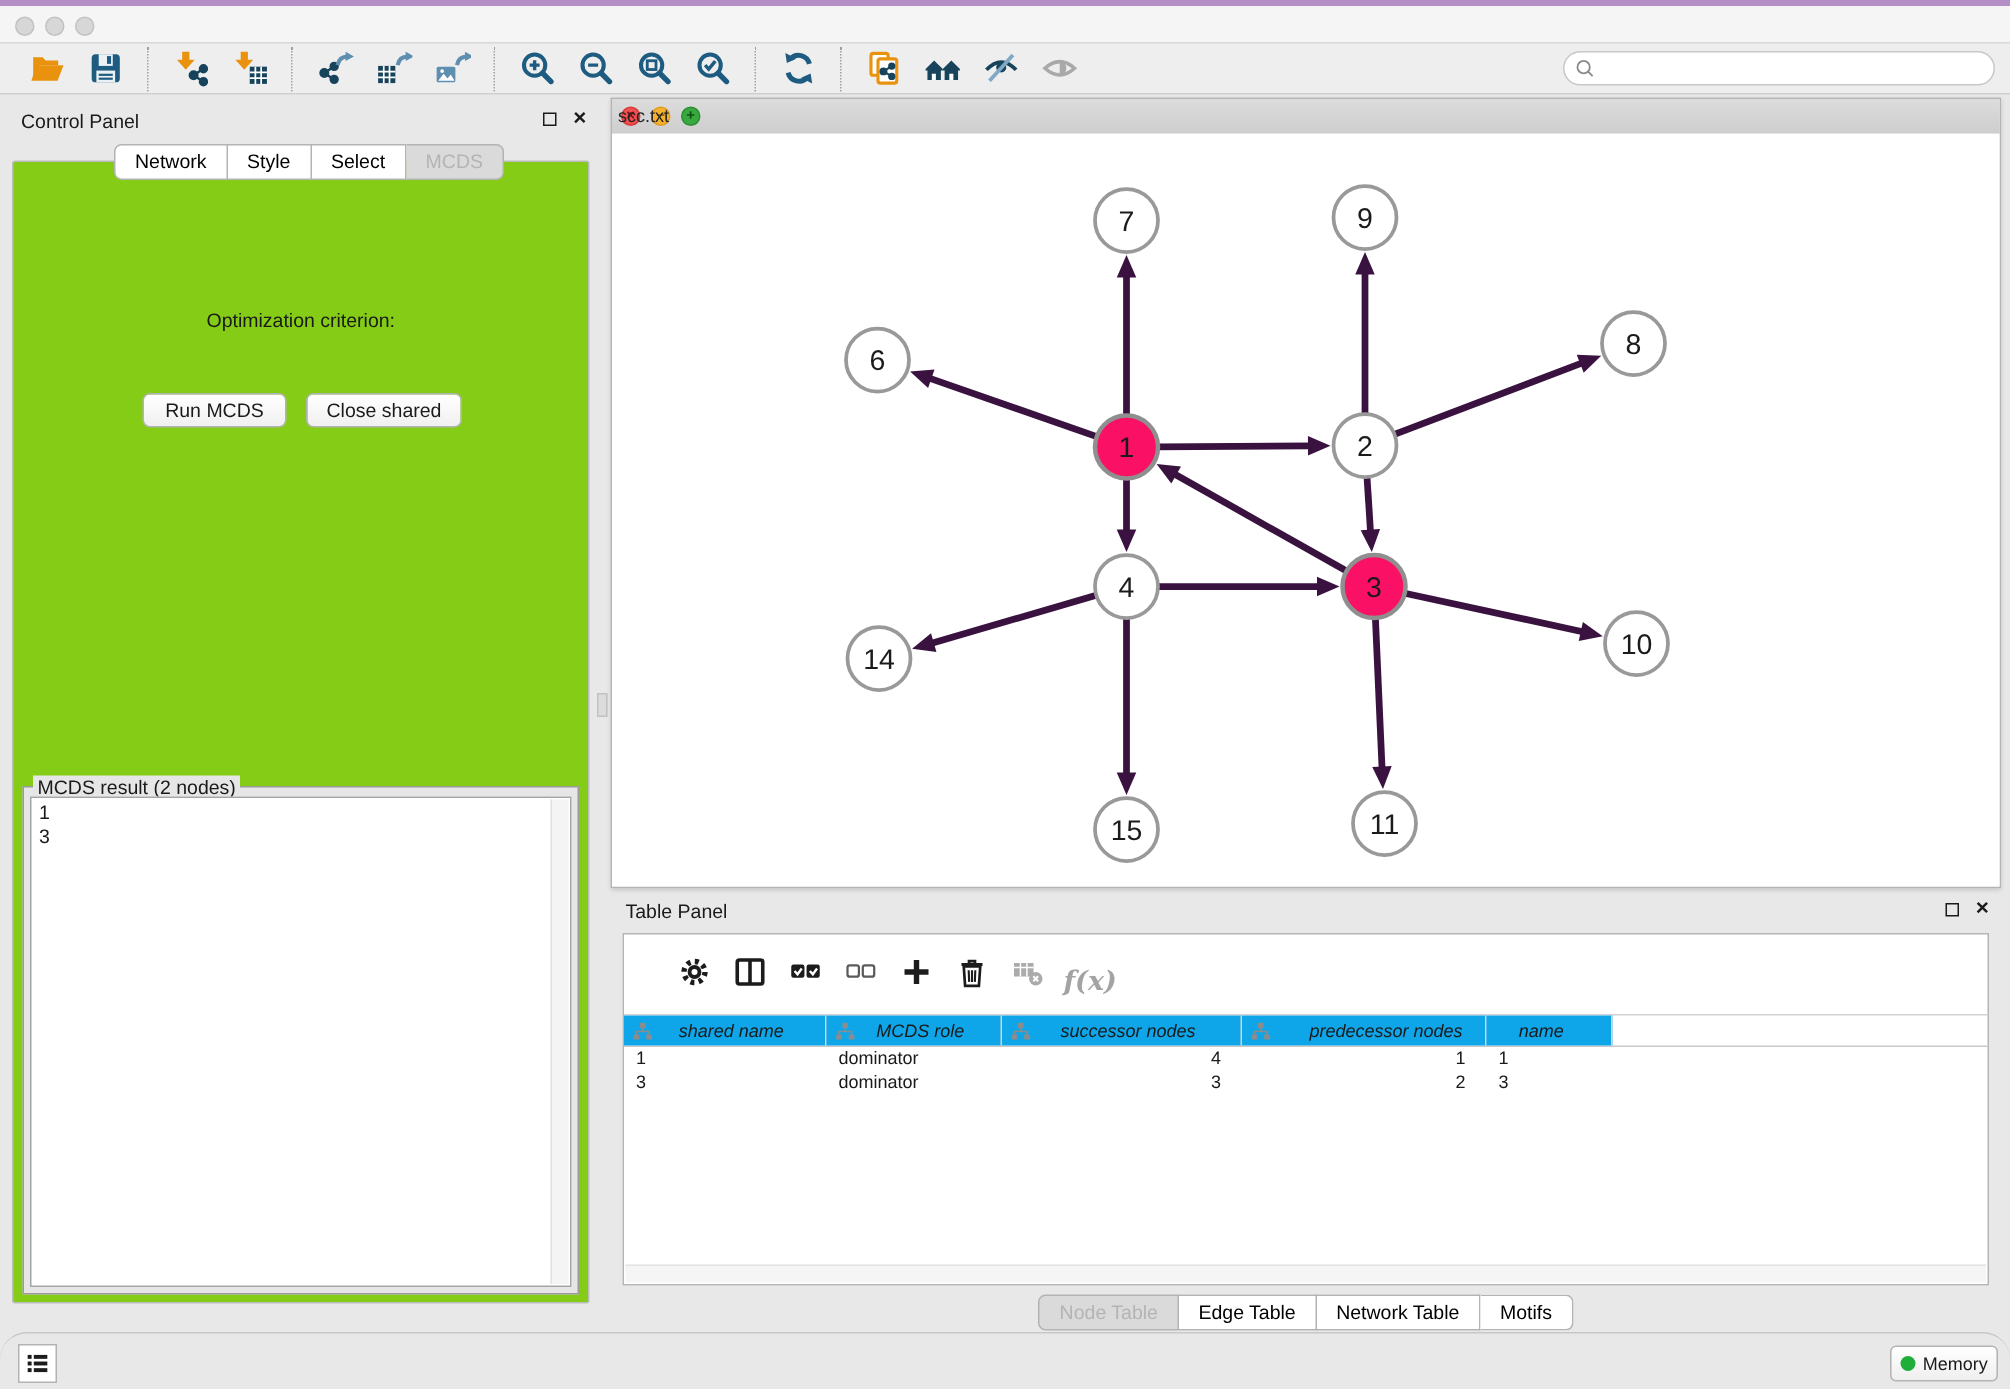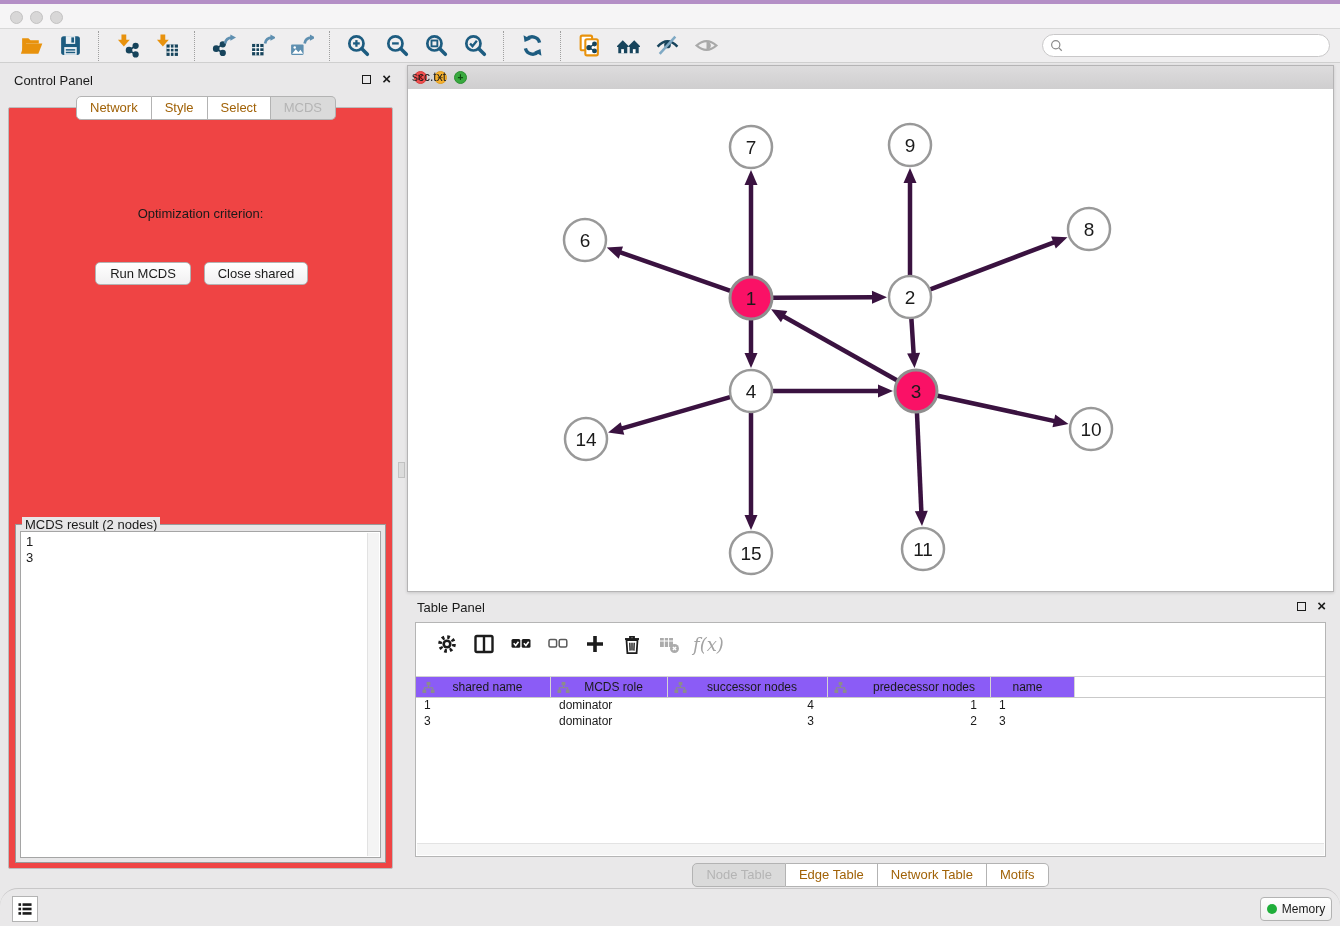--- a/index.html
+++ b/index.html
@@ -22,24 +22,24 @@
   #search-wrap svg{width:15px;height:15px;}
   #search-input{border:none;outline:none;flex:1;height:18px;font-size:12px;background:transparent;padding-left:3px;}
   
   #control-panel{position:absolute;left:8px;top:68px;width:385px;height:810px;}
   .panel-head{font-size:13px;color:#1a1a1a;}
   .panel-float{display:inline-block;width:9px;height:9px;border:1.5px solid #1a1a1a;box-sizing:border-box;}
   .panel-close{font-size:15px;font-weight:900;line-height:9px;color:#1a1a1a;}
   #cp-title{position:absolute;left:6px;top:5px;}
   #cp-float{position:absolute;right:22px;top:7px;}
   #cp-close{position:absolute;right:2px;top:6px;}
-  #cp-body{position:absolute;left:0;top:39px;width:383px;height:760px;background:#ef4444;border:1px solid #bcbcbc;border-radius:2px;}
+  #cp-body{position:absolute;left:0;top:39px;width:383px;height:760px;background:#84cc16;border:1px solid #bcbcbc;border-radius:2px;}
   #cp-tabs{position:absolute;left:68px;top:28px;z-index:3;}
   .seg-control{display:inline-flex;}
-  .seg{border:1px solid #b3b3b3;border-left:none;background:#fff;padding:3px 13px 4px;font-size:13px;color:#a16207;cursor:pointer;white-space:nowrap;}
+  .seg{border:1px solid #b3b3b3;border-left:none;background:#fff;padding:3px 13px 4px;font-size:13px;color:#000000;cursor:pointer;white-space:nowrap;}
   .seg:first-child{border-left:1px solid #b3b3b3;border-radius:5px 0 0 5px;}
   .seg:last-child{border-radius:0 5px 5px 0;}
   .seg.active{background:#dadada;color:#b4b4b4;}
   #opt-label{position:absolute;left:0;width:383px;top:98px;text-align:center;font-size:13px;}
   #opt-select{position:absolute;left:36px;top:122px;width:310px;height:22px;background:#fff;border:1px solid #b3b3b3;border-radius:5px;display:flex;align-items:center;font-size:13px;cursor:pointer;box-sizing:border-box;}
   #opt-select .sel-text{padding-left:9px;flex:1;}
   #opt-select svg{width:13px;height:17px;margin-right:5px;}
   .cp-btn{position:absolute;top:154px;height:23px;background:linear-gradient(#ffffff,#f1f0f1);border:1px solid #b3b3b3;border-radius:5px;font-size:13px;display:flex;align-items:center;justify-content:center;cursor:pointer;box-sizing:border-box;}
   #run-btn{left:86px;width:96px;}
   #closep-btn{left:195px;width:104px;}
@@ -53,26 +53,26 @@
   #net-titlebar{position:absolute;left:0;top:0;right:0;height:23px;background:linear-gradient(#dddcdd,#cfcecf);border-bottom:1px solid #b0afb0;}
   #net-title{position:absolute;left:4px;right:0;top:4px;text-align:left;font-size:12px;color:#222;}
   .mac-dot{position:absolute;top:5px;width:13px;height:13px;border-radius:50%;box-sizing:border-box;font-size:10px;font-weight:700;text-align:center;line-height:12px;}
   #net-canvas{position:absolute;left:0;top:23px;width:925px;height:502px;background:#fff;}
   
   #table-panel{position:absolute;left:407px;top:595px;width:927px;height:291px;}
   #tp-title{position:absolute;left:10px;top:5px;}
   #tp-float{position:absolute;right:28px;top:7px;}
   #tp-close{position:absolute;right:8px;top:6px;}
   #tp-body{position:absolute;left:8px;top:27px;width:911px;height:235px;background:#fff;border:1px solid #b5b5b5;box-sizing:border-box;}
-  #tp-toolbar{position:absolute;left:0;top:0;right:0;height:42px;display:flex;align-items:center;padding-left:12px;}
+  #tp-toolbar{position:absolute;left:0;top:0;right:0;height:42px;display:flex;align-items:flex-end;padding-left:28px;font-weight:bold;}
   .tt-btn{width:37px;height:34px;display:flex;align-items:center;justify-content:center;cursor:pointer;}
   .tt-btn svg{width:22px;height:22px;}
   .fx-label{font-family:"DejaVu Serif",serif;font-style:italic;color:#a3a3a3;font-size:18px;margin-left:6px;}
   #tbl-head{position:absolute;left:0;top:53px;right:0;height:20px;display:flex;border-top:1px solid #d2d2d2;border-bottom:1px solid #c9c9c9;}
-  .th{background:#8b5cf6;border-right:1px solid #d4d4d4;display:flex;align-items:center;font-size:12px;box-sizing:border-box;padding:0 4px;cursor:pointer;}
+  .th{background:#0ea5e9;border-right:1px solid #d4d4d4;display:flex;align-items:center;font-size:12px;box-sizing:border-box;padding:0 4px;cursor:pointer;font-style:italic;}
   .th svg{width:13px;height:13px;margin:0 4px 0 2px;flex:none;}
   .th .th-label{flex:1;text-align:center;padding-right:10px;}
   #tbl-body{position:absolute;left:0;top:74px;right:0;}
   .tr{display:flex;height:16px;cursor:pointer;}
   .td{font-size:12px;line-height:16px;box-sizing:border-box;overflow:hidden;white-space:nowrap;}
   .td.l{text-align:left;padding-left:8px;}
   .td.r{text-align:right;padding-right:14px;}
   #tp-hscroll{position:absolute;left:1px;right:1px;bottom:1px;height:11px;background:#f5f5f5;border-top:1px solid #e3e3e3;}
   #tp-tabs{position:absolute;left:0;right:0;top:268px;text-align:center;}
   

